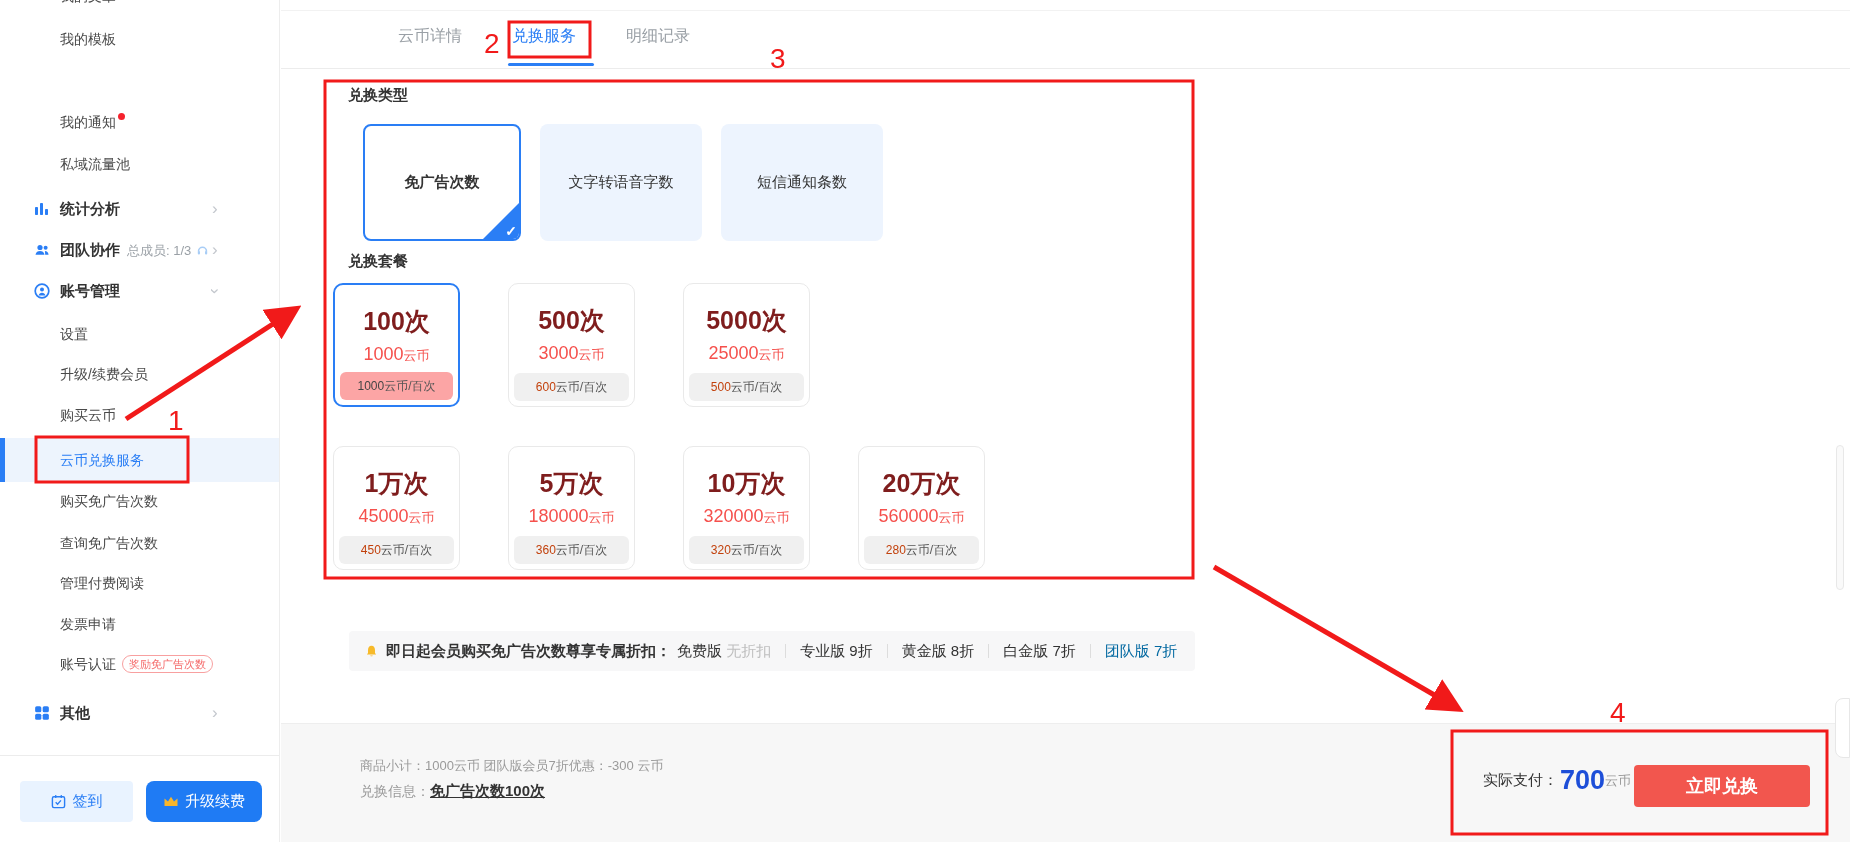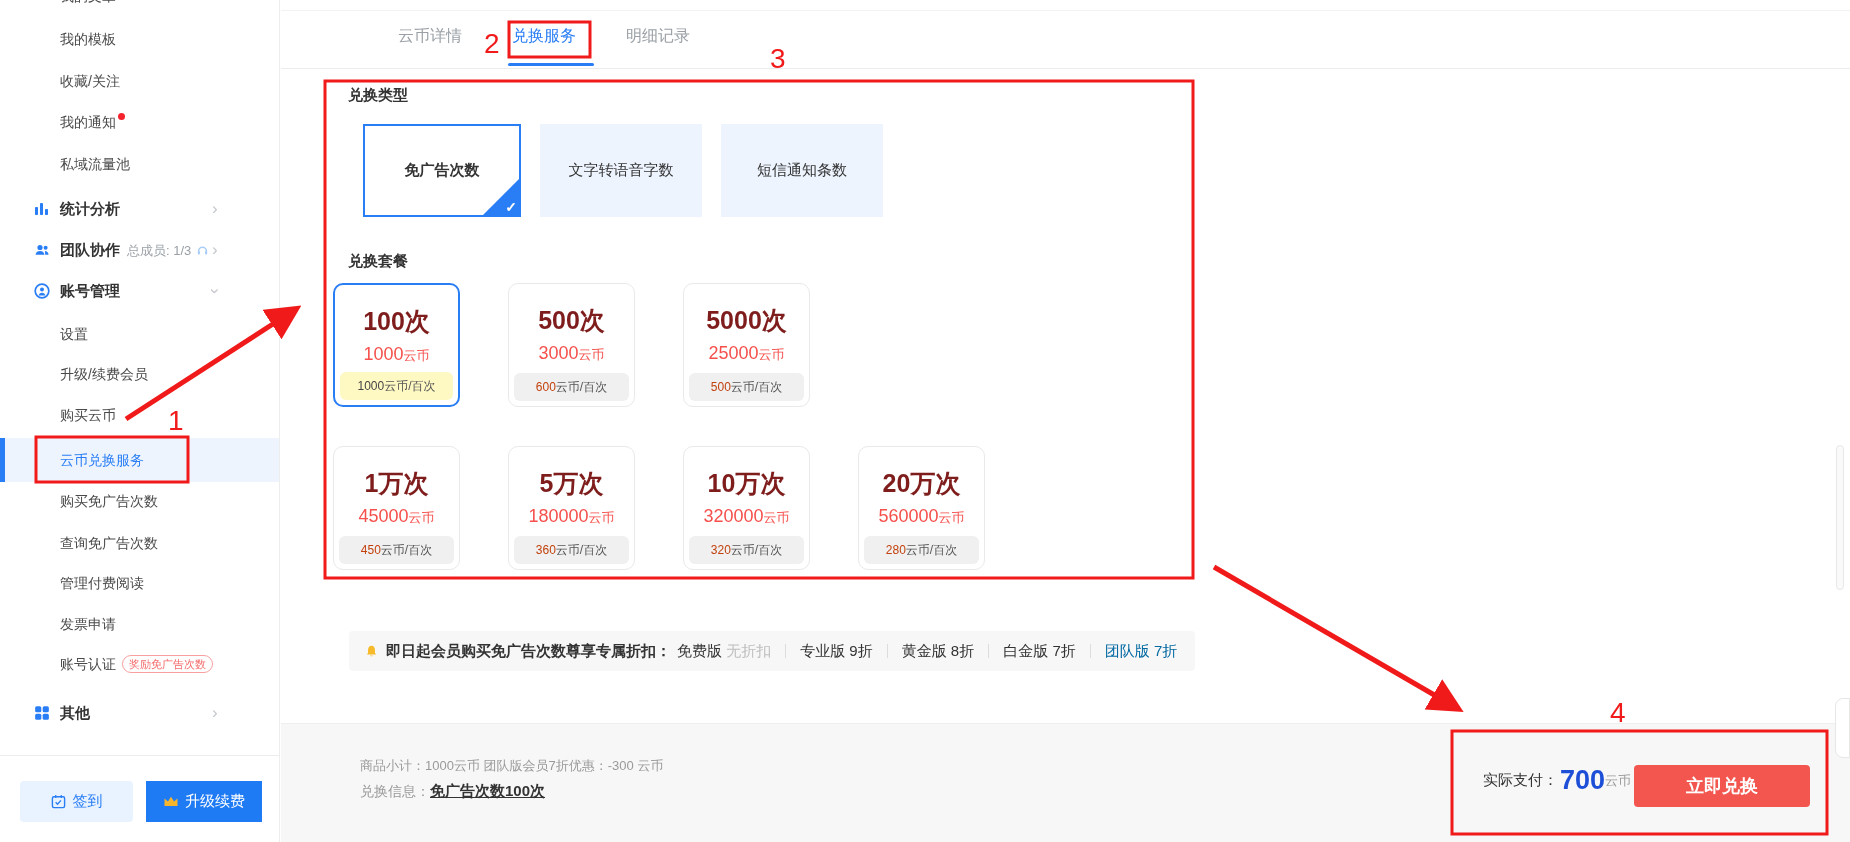--- a/index.html
+++ b/index.html
@@ -24,60 +24,60 @@
   .red-dot { position:absolute; width:7px; height:7px; background:#f5222d; border-radius:50%;
              margin-left:2px; top:11px; }
   .auth-badge { display:inline-block; margin-left:6px; font-size:11px; color:#f56c6c;
                 border:1px solid #f8a0a0; border-radius:10px; padding:0 6px; line-height:16px;
                 vertical-align:1px; }
   .side-divider { position:absolute; left:0; top:755px; width:280px; height:1px; background:#ececec; }
   .btn-checkin { position:absolute; left:20px; top:781px; width:113px; height:41px; background:#e9f3ff;
                  border-radius:4px; color:#2a7ef5; font-size:15px; display:flex; align-items:center;
                  justify-content:center; gap:7px; cursor:pointer; }
   .btn-upgrade { position:absolute; left:146px; top:781px; width:116px; height:41px; background:#1f7bf4;
-                 border-radius:0; color:#fff; font-size:15px; display:flex; align-items:center;
+                 border-radius:8px; color:#fff; font-size:15px; display:flex; align-items:center;
                  justify-content:center; gap:6px; cursor:pointer; }
 
   
   .main { position:absolute; left:281px; top:0; width:1569px; height:842px; background:#fff; }
   .topline { position:absolute; left:0; top:10px; width:1569px; height:1px; background:#f2f2f2; }
   .tabs { position:absolute; left:117px; top:26px; display:flex; gap:50px; }
   .tab { font-size:16px; color:#9aa0a6; cursor:pointer; }
   .tab.active { color:#2a7ef5; }
   .tab-underline { position:absolute; left:227px; top:63px; width:86px; height:3px;
                    background:#2a7ef5; border-radius:2px; }
   .tab-divider { position:absolute; left:0; top:68px; width:1569px; height:1px; background:#ececec; }
 
   .sec-title { position:absolute; left:67px; font-size:15px; font-weight:bold; color:#333; }
   .sec-title.t1 { top:86px; }
   .sec-title.t2 { top:252px; }
 
   .type-row { position:absolute; left:82px; top:124px; display:flex; gap:19px; }
-  .type-card { height:93px; border-radius:0; background:#edf4fe; display:flex; align-items:center;
+  .type-card { height:117px; border-radius:8px; background:#edf4fe; display:flex; align-items:center;
                justify-content:center; font-size:15px; color:#333; cursor:pointer; position:relative;
                overflow:hidden; }
   .type-card.c1 { width:158px; background:#fff; border:2px solid #2a7ef5; font-weight:bold; }
   .type-card.c2 { width:162px; }
   .type-card.c3 { width:162px; }
   .corner { position:absolute; right:0; bottom:0; width:0; height:0;
             border-left:36px solid transparent; border-bottom:36px solid #2a7ef5; }
   .corner-check { position:absolute; right:2px; bottom:0px; color:#fff; font-size:14px; font-weight:bold; }
 
   .pkg-row { position:absolute; display:flex; gap:48px; left:52px; }
   .pkg-row.r1 { top:283px; }
   .pkg-row.r2 { top:446px; }
   .pkg-card { width:127px; height:124px; background:#fff; border:1px solid #e9e9e9; border-radius:10px;
               position:relative; text-align:center; cursor:pointer; }
   .pkg-card.selected { border:2px solid #2a7ef5; }
   .pkg-qty { margin-top:20px; font-size:25px; font-weight:bold; color:#7f1d1d; }
   .pkg-price { margin-top:6px; font-size:18px; color:#f5504c; }
   .pkg-price .u { font-size:13px; }
   .pkg-rate { position:absolute; left:5px; right:5px; bottom:5px; height:28px; line-height:28px;
               background:#f0f0f0; border-radius:6px; font-size:12px; color:#555; }
-  .pkg-card.selected .pkg-rate { background:#fef9c3; }
+  .pkg-card.selected .pkg-rate { background:#fca5a5; }
   .pkg-rate .n { color:#c2410c; }
   .pkg-card.selected .pkg-rate .n { color:#444; }
 
   .discount { position:absolute; left:68px; top:631px; height:40px; background:#f7f7f8; border-radius:4px;
               display:inline-flex; align-items:center; padding:0 16px; font-size:15px; color:#333;
               white-space:nowrap; }
   .discount .lead { font-weight:bold; margin:0 4px 0 8px; }
   .discount .tier { margin:0 2px; }
   .discount .muted { color:#bfbfbf; }
   .discount .sep { width:1px; height:14px; background:#ddd; margin:0 12px; }
@@ -107,23 +107,20 @@
 </head>
 <body>
 
 <div class="sidebar">
 
   <div class="nav-row" style="top:-24px">
     <span class="lbl">我的文章</span>
   </div>
   <div class="nav-row" style="top:19px">
     <span class="lbl">我的模板</span>
-  </div>
-  <div class="nav-row" style="top:61px">
-    <span class="lbl">收藏/关注</span>
   </div>
   <div class="nav-row" style="top:102px">
     <span class="lbl"><span>我的通知</span><span class="red-dot"></span></span>
   </div>
   <div class="nav-row" style="top:144px">
     <span class="lbl">私域流量池</span>
   </div>
 
   <div class="nav-row parent" style="top:189px">
     <svg class="nav-ico" viewBox="0 0 16 16">

